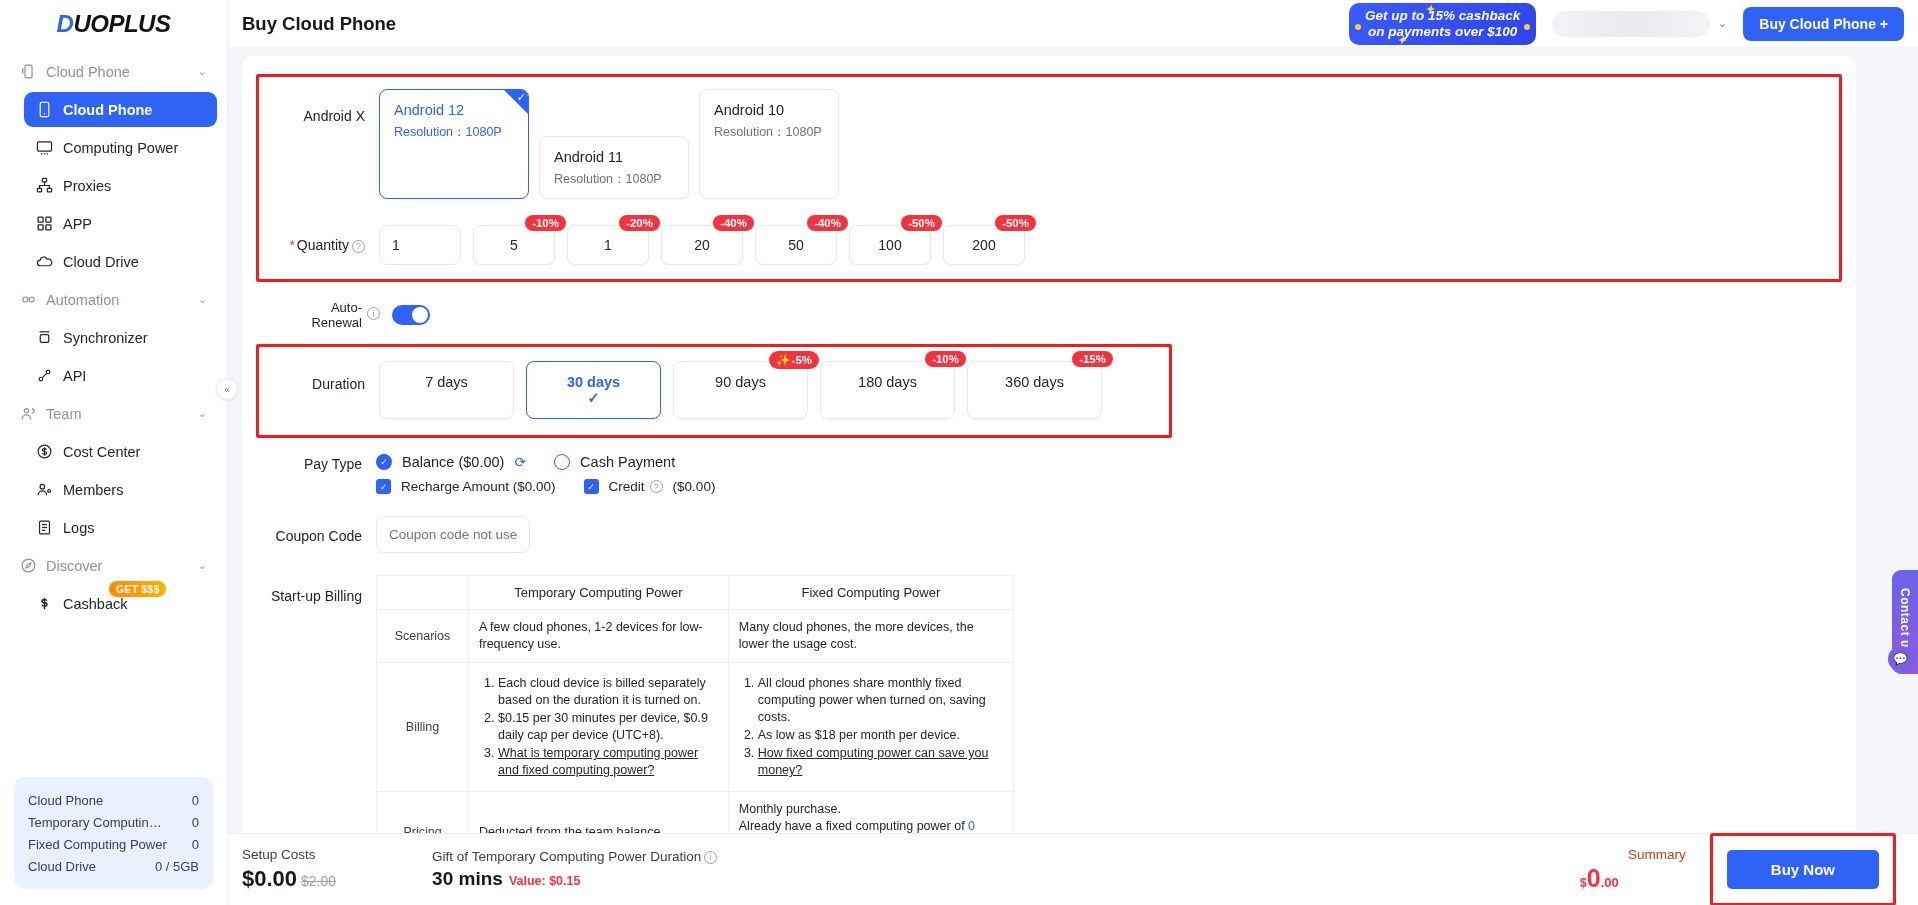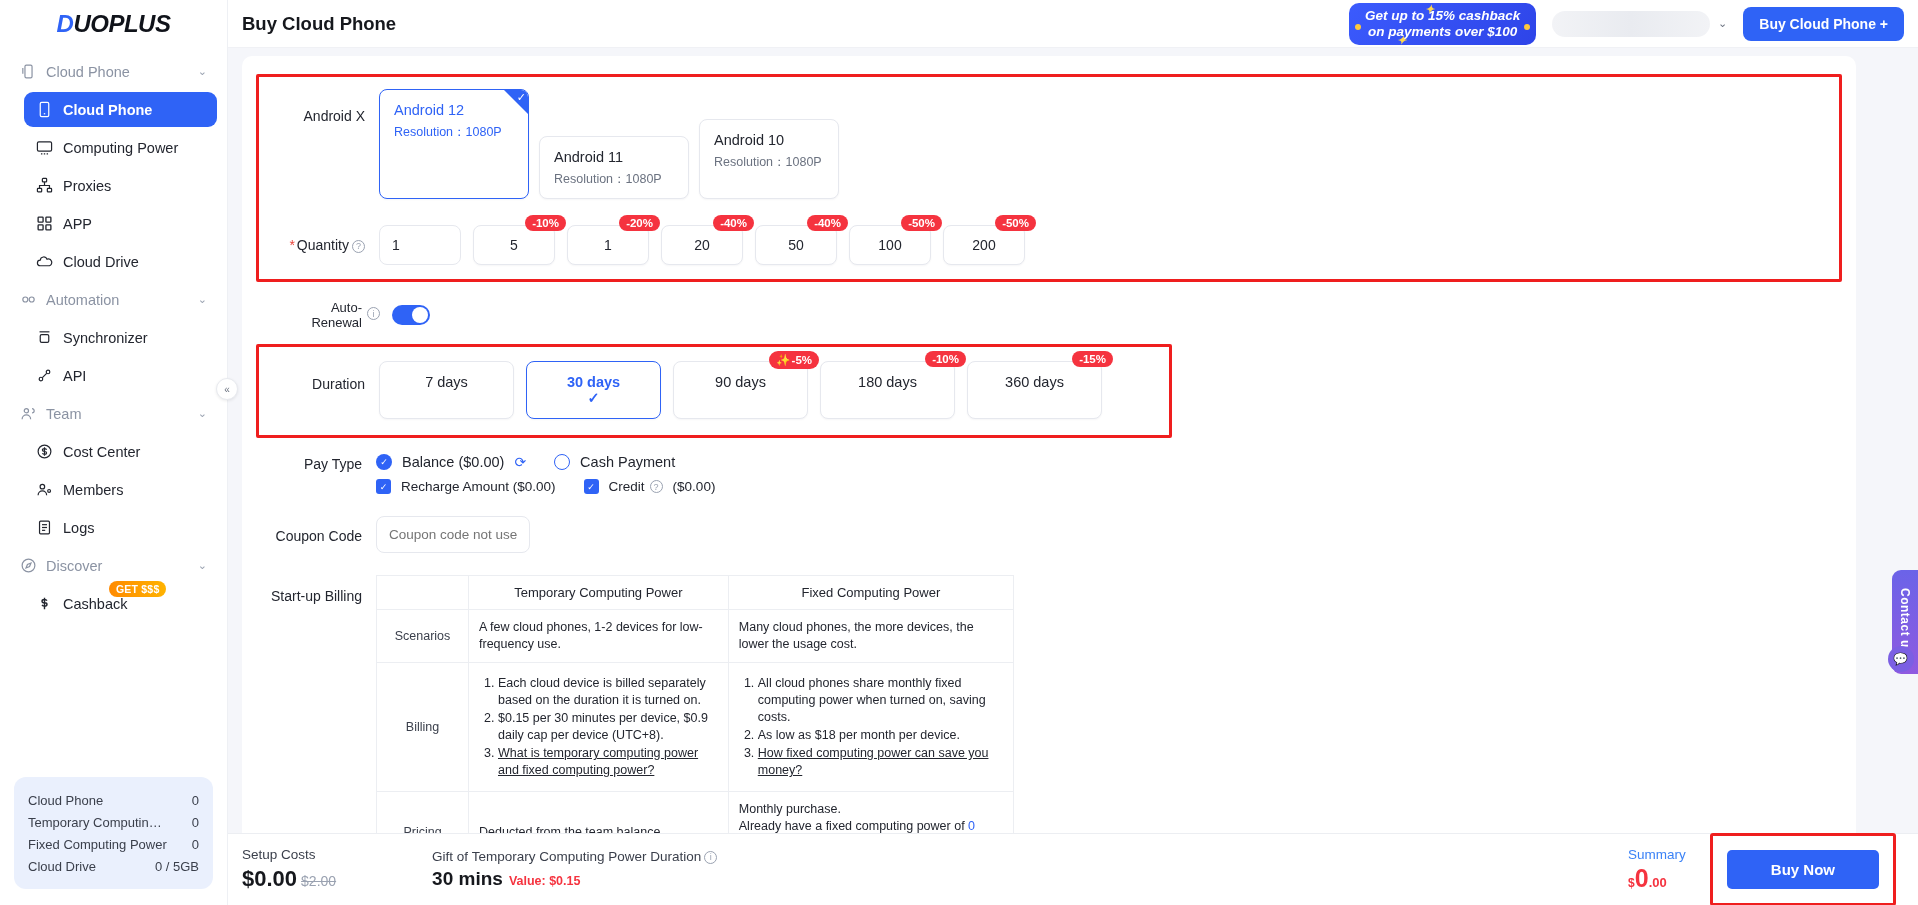--- a/index.html
+++ b/index.html
@@ -190,21 +190,21 @@
     z-index: 15;
   }
   .bb-col { padding-left: 14px; }
   .bb-lbl { font-size: 13.5px; color: #3a3f4b; }
   .bb-price { font-size: 22px; font-weight: 700; color: #16181d; margin-top: 4px; }
   .bb-old { font-size: 14px; color: #9aa2b1; text-decoration: line-through; font-weight: 400; margin-left: 4px; }
   .bb-gift { margin-left: 82px; }
   .bb-gift-val { font-size: 12.5px; color: #f5333f; margin-left: 6px; }
   .bb-right { margin-left: auto; display: flex; align-items: center; gap: 24px; padding-right: 22px; }
   .summary-box { text-align: left; }
-  .summary-lbl { font-size: 13.5px; color: #3b82f6; }
+  .summary-lbl { font-size: 13.5px; color: #c2410c; margin-left: 48px; }
   .summary-amt { color: #f5333f; font-weight: 700; margin-top: 2px; }
   .summary-amt .cur { font-size: 12px; }
   .summary-amt .big { font-size: 25px; }
   .summary-amt .cts { font-size: 13px; }
   .buynow-wrap { border: 3px solid #ef1e1e; border-radius: 3px; padding: 14px; }
   .btn-buynow { background: #2f63f6; color: #fff; border: none; border-radius: 5px; padding: 11px 44px; font-size: 15px; font-weight: 700; cursor: pointer; font-family: inherit; }
 
   
   .contact-tab {
     position: absolute; right: 0; top: 570px; width: 26px; height: 104px;
@@ -440,21 +440,21 @@
                 <div class="t">Android 12</div>
                 <div class="s">Resolution：1080P</div>
                 <div class="tick">
                     <span>✓</span>
                   </div>
               </div>
               <div class="opt" style="width:150px;margin-top:47px;">
                 <div class="t">Android 11</div>
                 <div class="s">Resolution：1080P</div>
               </div>
-              <div class="opt" style="width:130px;margin-top:30px;">
+              <div class="opt" style="width:130px;">
                 <div class="t">Android 10</div>
                 <div class="s">Resolution：1080P</div>
               </div>
             </div>
           </div>
 
           <div class="frow" style="margin-top:26px;">
             <div class="flabel" style="padding-top:11px;">
               <span class="req">*</span><span>Quantity</span><span class="qmark">?</span>
             </div>

